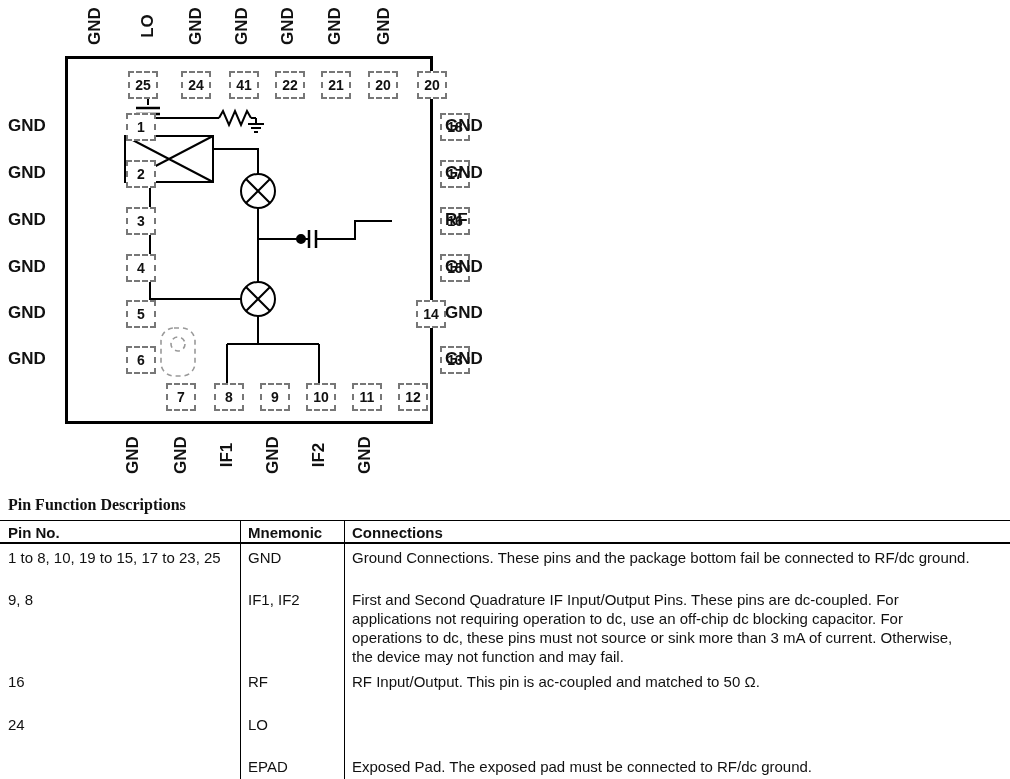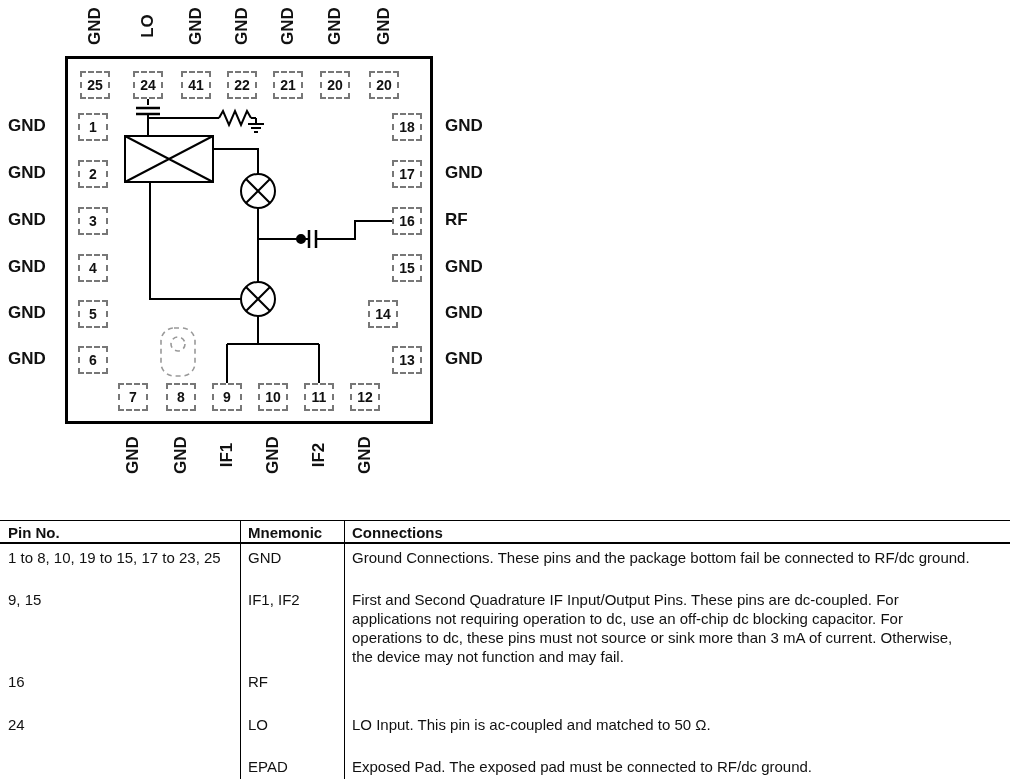--- a/index.html
+++ b/index.html
@@ -3,21 +3,21 @@
 <meta charset="utf-8">
 <style>
   html,body{margin:0;padding:0;background:#fff;}
   #page{position:relative;width:1010px;height:779px;background:#fff;overflow:hidden;
         font-family:"Liberation Sans",sans-serif;color:#111;}
   .chip{position:absolute;left:65px;top:56px;width:368px;height:368px;
         border:3px solid #000;box-sizing:border-box;background:#fff;}
   svg.schem{position:absolute;left:65px;top:56px;width:368px;height:368px;}
   .pin-box{position:absolute;width:30px;height:28px;border:2px dashed #777;background:#fff;
         box-sizing:border-box;display:flex;align-items:center;justify-content:center;
-        font-weight:bold;font-size:14px;}
+        font-weight:bold;font-size:14px;margin-left:48px;}
   .hlabel{position:absolute;font-weight:bold;font-size:17px;width:50px;}
   .vlabel{position:absolute;width:46px;height:22px;line-height:22px;text-align:center;
         font-weight:bold;font-size:17px;transform:rotate(-90deg);}
   .tbl-title{position:absolute;left:8px;top:496px;font-family:"Liberation Serif",serif;
         font-weight:bold;font-size:16px;}
   .line{position:absolute;left:0;width:1010px;height:1px;background:#000;}
   .line.thick{height:2px;}
   .vline{position:absolute;top:520px;height:259px;width:1px;background:#000;}
   .th{position:absolute;top:524px;font-weight:bold;font-size:15px;}
   .td{position:absolute;font-size:15px;line-height:19px;}
@@ -125,41 +125,42 @@
   <div class="pin-box" style="left:304px;top:383px">11</div>
   <div class="pin-box" style="left:350px;top:383px">12</div>
 
   <div class="vlabel" style="left:110px;top:444px">GND</div>
   <div class="vlabel" style="left:158px;top:444px">GND</div>
   <div class="vlabel" style="left:204px;top:444px">IF1</div>
   <div class="vlabel" style="left:250px;top:444px">GND</div>
   <div class="vlabel" style="left:296px;top:444px">IF2</div>
   <div class="vlabel" style="left:342px;top:444px">GND</div>
 
+  <div class="tbl-title">Pin Function Descriptions</div>
 
   <div class="line" style="top:520px"></div>
   <div class="th" style="left:8px">Pin No.</div>
   <div class="th" style="left:248px">Mnemonic</div>
   <div class="th" style="left:352px">Connections</div>
   <div class="line thick" style="top:542px"></div>
   <div class="vline" style="left:240px"></div>
   <div class="vline" style="left:344px"></div>
 
   <div class="td" style="left:8px;top:548px;width:225px">1 to 8, 10, 19 to 15, 17 to 23, 25</div>
   <div class="td" style="left:248px;top:548px;width:90px">GND</div>
   <div class="td" style="left:352px;top:548px;width:620px">Ground Connections. These pins and the package bottom fail be connected to RF/dc ground.</div>
 
-  <div class="td" style="left:8px;top:590px;width:225px">9, 15</div>
+  <div class="td" style="left:8px;top:590px;width:225px">9, 8</div>
   <div class="td" style="left:248px;top:590px;width:90px">IF1, IF2</div>
   <div class="td" style="left:352px;top:590px;width:620px">First and Second Quadrature IF Input/Output Pins. These pins are dc-coupled. For applications not requiring operation to dc, use an off-chip dc blocking capacitor. For operations to dc, these pins must not source or sink more than 3 mA of current. Otherwise, the device may not function and may fail.</div>
 
   <div class="td" style="left:8px;top:672px;width:225px">16</div>
   <div class="td" style="left:248px;top:672px;width:90px">RF</div>
+  <div class="td" style="left:352px;top:672px;width:620px">RF Input/Output. This pin is ac-coupled and matched to 50 Ω.</div>
 
   <div class="td" style="left:8px;top:715px;width:225px">24</div>
   <div class="td" style="left:248px;top:715px;width:90px">LO</div>
-  <div class="td" style="left:352px;top:715px;width:620px">LO Input. This pin is ac-coupled and matched to 50 Ω.</div>
 
   <div class="td" style="left:8px;top:757px;width:225px"></div>
   <div class="td" style="left:248px;top:757px;width:90px">EPAD</div>
   <div class="td" style="left:352px;top:757px;width:620px">Exposed Pad. The exposed pad must be connected to RF/dc ground.</div>
 
 </div>
 
 </body></html>

